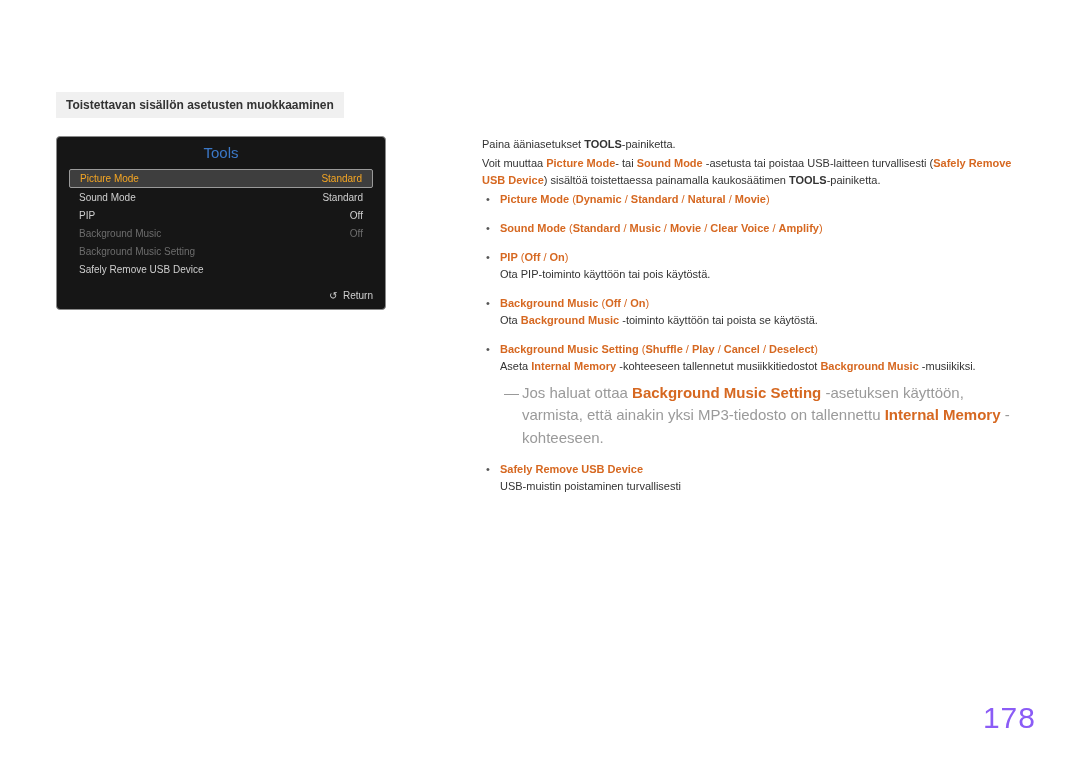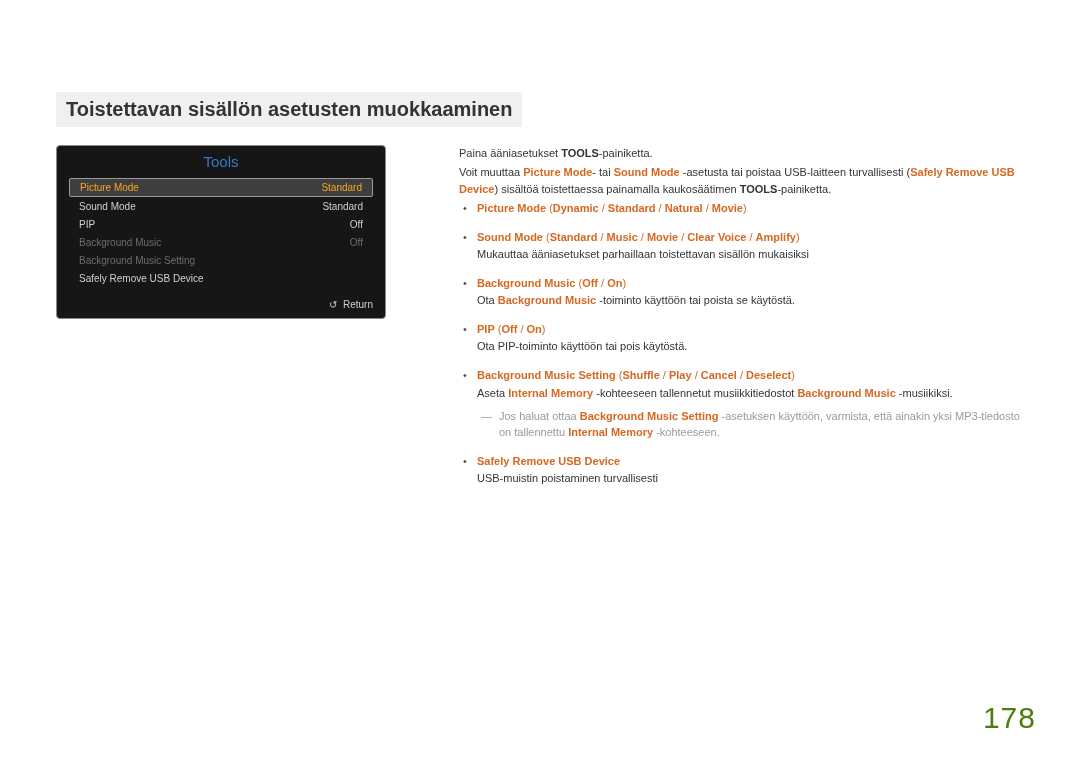--- a/index.html
+++ b/index.html
@@ -1,19 +1,19 @@
 <!DOCTYPE html>
 <html><head>
 <meta charset="utf-8">
 <style>
 * { margin: 0; padding: 0; box-sizing: border-box; }
 body { font-family: Arial, "Helvetica Neue", sans-serif; background: #fff; width: 1080px; height: 763px; position: relative; color: #333; }
 .page { padding: 92px 56px 30px 56px; position: relative; height: 100%; }
-.heading { background: #f0f0f0; display: inline-block; padding: 6px 10px; font-size: 20px; font-weight: 600; color: #333; margin-bottom: 18px; }
-.layout { display: flex; gap: 73px; }
+.heading { background: #f0f0f0; display: inline-block; padding: 6px 10px; font-size: 12px; font-weight: 600; color: #333; margin-bottom: 18px; }
+.layout { display: flex; gap: 96px; }
 .left-col { width: 330px; flex: 0 0 330px; }
 .right-col { flex: 1; font-size: 11px; line-height: 1.55; }
 
 .tools-panel { border: 1px solid #8a8a8a; border-radius: 4px; background: #161616; color: #aaa; font-size: 10px; overflow: hidden; }
 .tools-title { text-align: center; color: #3b78c7; font-size: 15px; padding: 7px 0 6px; font-weight: 500; }
 .tools-body { padding: 2px 12px 6px 12px; }
 .tool-row { display: flex; justify-content: space-between; align-items: center; padding: 3px 10px; min-height: 18px; border-radius: 2px; }
 .tool-row.hl { background: #3e3e3e; border: 1px solid #9a9a9a; }
 .tool-row.hl .t-l, .tool-row.hl .t-r { color: #f5a623; }
 .t-l { color: #cfcfcf; }
@@ -27,25 +27,25 @@
 .right-col p { margin-bottom: 2px; }
 .para1 { margin-bottom: 4px; }
 .para2 { margin-bottom: 14px; }
 b { font-weight: 700; color: #333; }
 .orange { color: #d66821; font-weight: 600; }
 .orange-n { color: #d66821; font-weight: 400; }
 ul.list { list-style: none; padding-left: 18px; }
 ul.list > li { margin-bottom: 12px; position: relative; }
 ul.list > li::before { content: "•"; position: absolute; left: -14px; top: 0; color: #555; font-size: 11px; }
 .desc { color: #333; font-weight: 400; }
-.note { margin-top: 6px; padding-left: 22px; position: relative; color: #9a9a9a; font-size: 11px; line-height: 1.5; }
+.note { margin-top: 6px; padding-left: 22px; position: relative; color: #9a9a9a; font-size: 15px; line-height: 1.5; }
 .note::before { content: "―"; position: absolute; left: 4px; top: 0; color: #9a9a9a; }
 .note .orange-n { color: #d66821; font-weight: 400; }
 
-.page-num { position: absolute; right: 44px; bottom: 28px; font-size: 30px; font-weight: 300; color: #4d7c0f; letter-spacing: 1px; }
+.page-num { position: absolute; right: 44px; bottom: 28px; font-size: 30px; font-weight: 300; color: #8b5cf6; letter-spacing: 1px; }
 </style>
 </head>
 <body>
 
 <div class="page">
   <div class="heading">Toistettavan sisällön asetusten muokkaaminen</div>
 
   <div class="layout">
     <div class="left-col">
       <div class="tools-panel">
@@ -89,29 +89,28 @@
       </p>
       <p class="para2">
         <span>Voit muuttaa </span><span class="orange">Picture Mode</span><span>- tai </span><span class="orange">Sound Mode</span><span> -asetusta tai poistaa USB-laitteen turvallisesti (</span><span class="orange">Safely Remove USB Device</span><span>) sisältöä toistettaessa painamalla kaukosäätimen </span><b>TOOLS</b><span>-painiketta.</span>
       </p>
       <ul class="list" id="item-list">
           <li>
             <div><span class="orange">Picture Mode</span><span class="orange" style="font-weight: 400;"> (</span><span class="orange">Dynamic</span><span class="orange" style="font-weight: 400;"> / </span><span class="orange">Standard</span><span class="orange" style="font-weight: 400;"> / </span><span class="orange">Natural</span><span class="orange" style="font-weight: 400;"> / </span><span class="orange">Movie</span><span class="orange" style="font-weight: 400;">)</span></div>
           </li>
           <li>
             <div><span class="orange">Sound Mode</span><span class="orange" style="font-weight: 400;"> (</span><span class="orange">Standard</span><span class="orange" style="font-weight: 400;"> / </span><span class="orange">Music</span><span class="orange" style="font-weight: 400;"> / </span><span class="orange">Movie</span><span class="orange" style="font-weight: 400;"> / </span><span class="orange">Clear Voice</span><span class="orange" style="font-weight: 400;"> / </span><span class="orange">Amplify</span><span class="orange" style="font-weight: 400;">)</span></div>
-            <div class="desc">Mukauttaa ääniasetukset parhaillaan toistettavan sisällön mukaisiksi</div>
+          </li>
+          <li>
+            <div><span class="orange">PIP</span><span class="orange" style="font-weight: 400;"> (</span><span class="orange">Off</span><span class="orange" style="font-weight: 400;"> / </span><span class="orange">On</span><span class="orange" style="font-weight: 400;">)</span></div>
+            <div class="desc">Ota PIP-toiminto käyttöön tai pois käytöstä.</div>
           </li>
           <li>
             <div><span class="orange">Background Music</span><span class="orange" style="font-weight: 400;"> (</span><span class="orange">Off</span><span class="orange" style="font-weight: 400;"> / </span><span class="orange">On</span><span class="orange" style="font-weight: 400;">)</span></div>
             <div class="desc"><span>Ota </span><span class="orange">Background Music</span><span> -toiminto käyttöön tai poista se käytöstä.</span></div>
-          </li>
-          <li>
-            <div><span class="orange">PIP</span><span class="orange" style="font-weight: 400;"> (</span><span class="orange">Off</span><span class="orange" style="font-weight: 400;"> / </span><span class="orange">On</span><span class="orange" style="font-weight: 400;">)</span></div>
-            <div class="desc">Ota PIP-toiminto käyttöön tai pois käytöstä.</div>
           </li>
           <li>
             <div><span class="orange">Background Music Setting</span><span class="orange" style="font-weight: 400;"> (</span><span class="orange">Shuffle</span><span class="orange" style="font-weight: 400;"> / </span><span class="orange">Play</span><span class="orange" style="font-weight: 400;"> / </span><span class="orange">Cancel</span><span class="orange" style="font-weight: 400;"> / </span><span class="orange">Deselect</span><span class="orange" style="font-weight: 400;">)</span></div>
             <div class="desc"><span>Aseta </span><span class="orange">Internal Memory</span><span> -kohteeseen tallennetut musiikkitiedostot </span><span class="orange">Background Music</span><span> -musiikiksi.</span></div>
             <div class="note"><span>Jos haluat ottaa </span><span class="orange-n" style="font-weight: 600;">Background Music Setting</span><span> -asetuksen käyttöön, varmista, että ainakin yksi MP3-tiedosto on tallennettu </span><span class="orange-n" style="font-weight: 600;">Internal Memory</span><span> -kohteeseen.</span></div>
           </li>
           <li>
             <div><span class="orange">Safely Remove USB Device</span></div>
             <div class="desc">USB-muistin poistaminen turvallisesti</div>
           </li>

